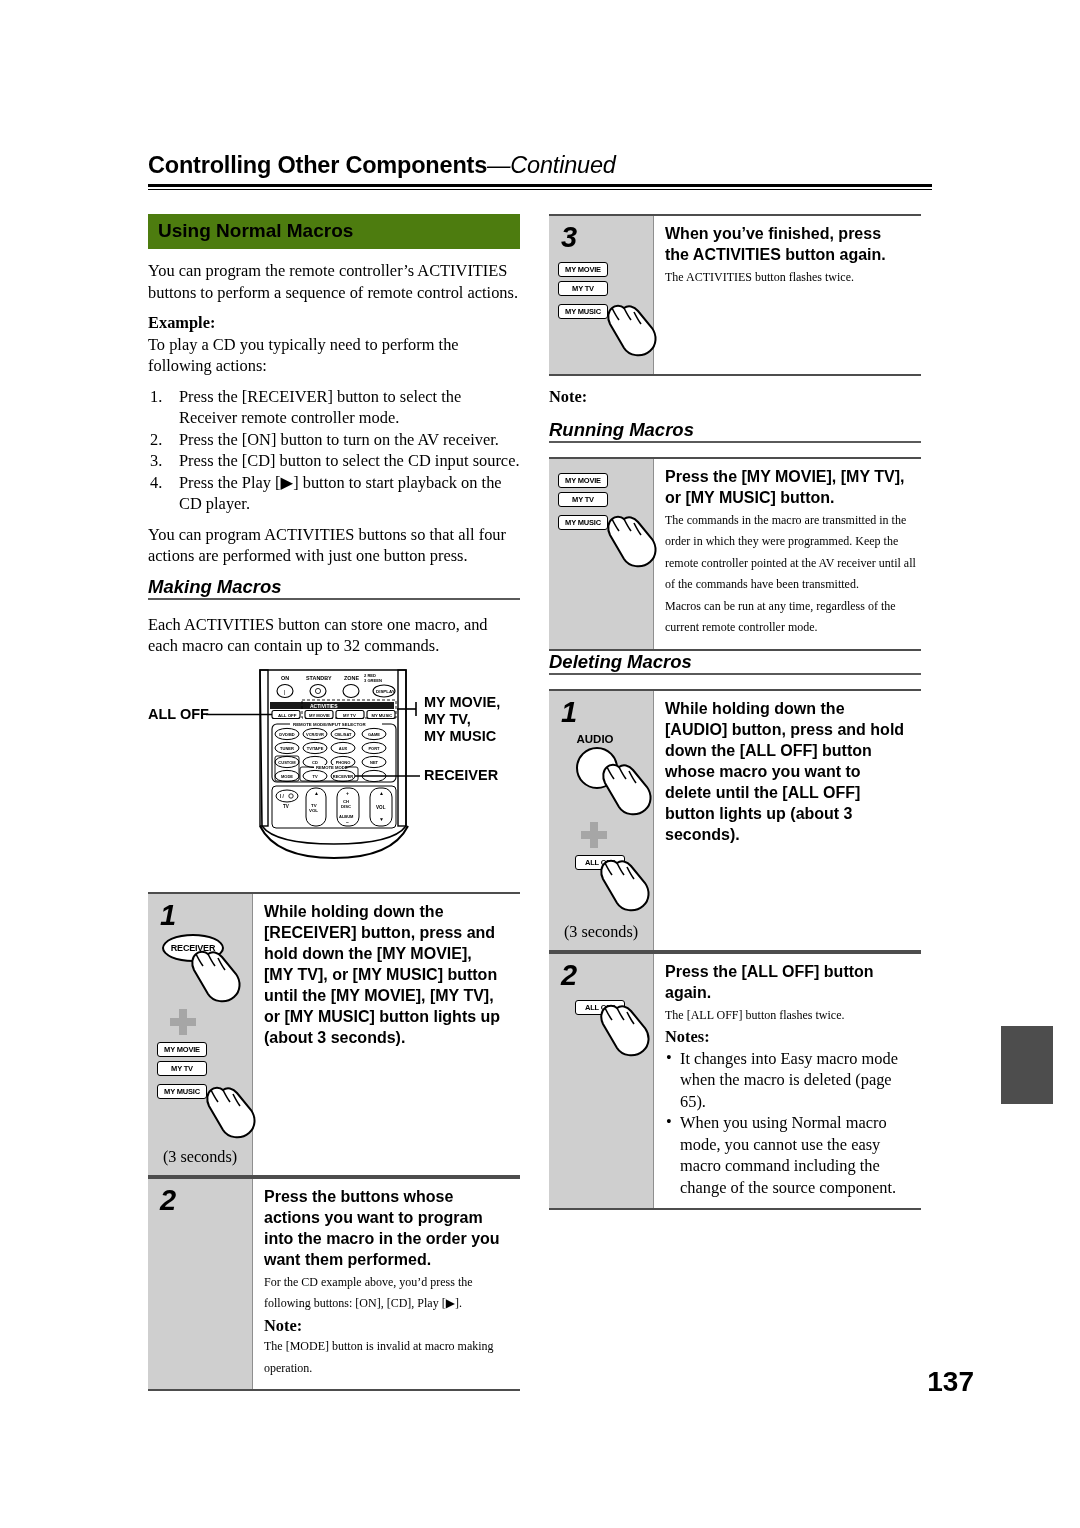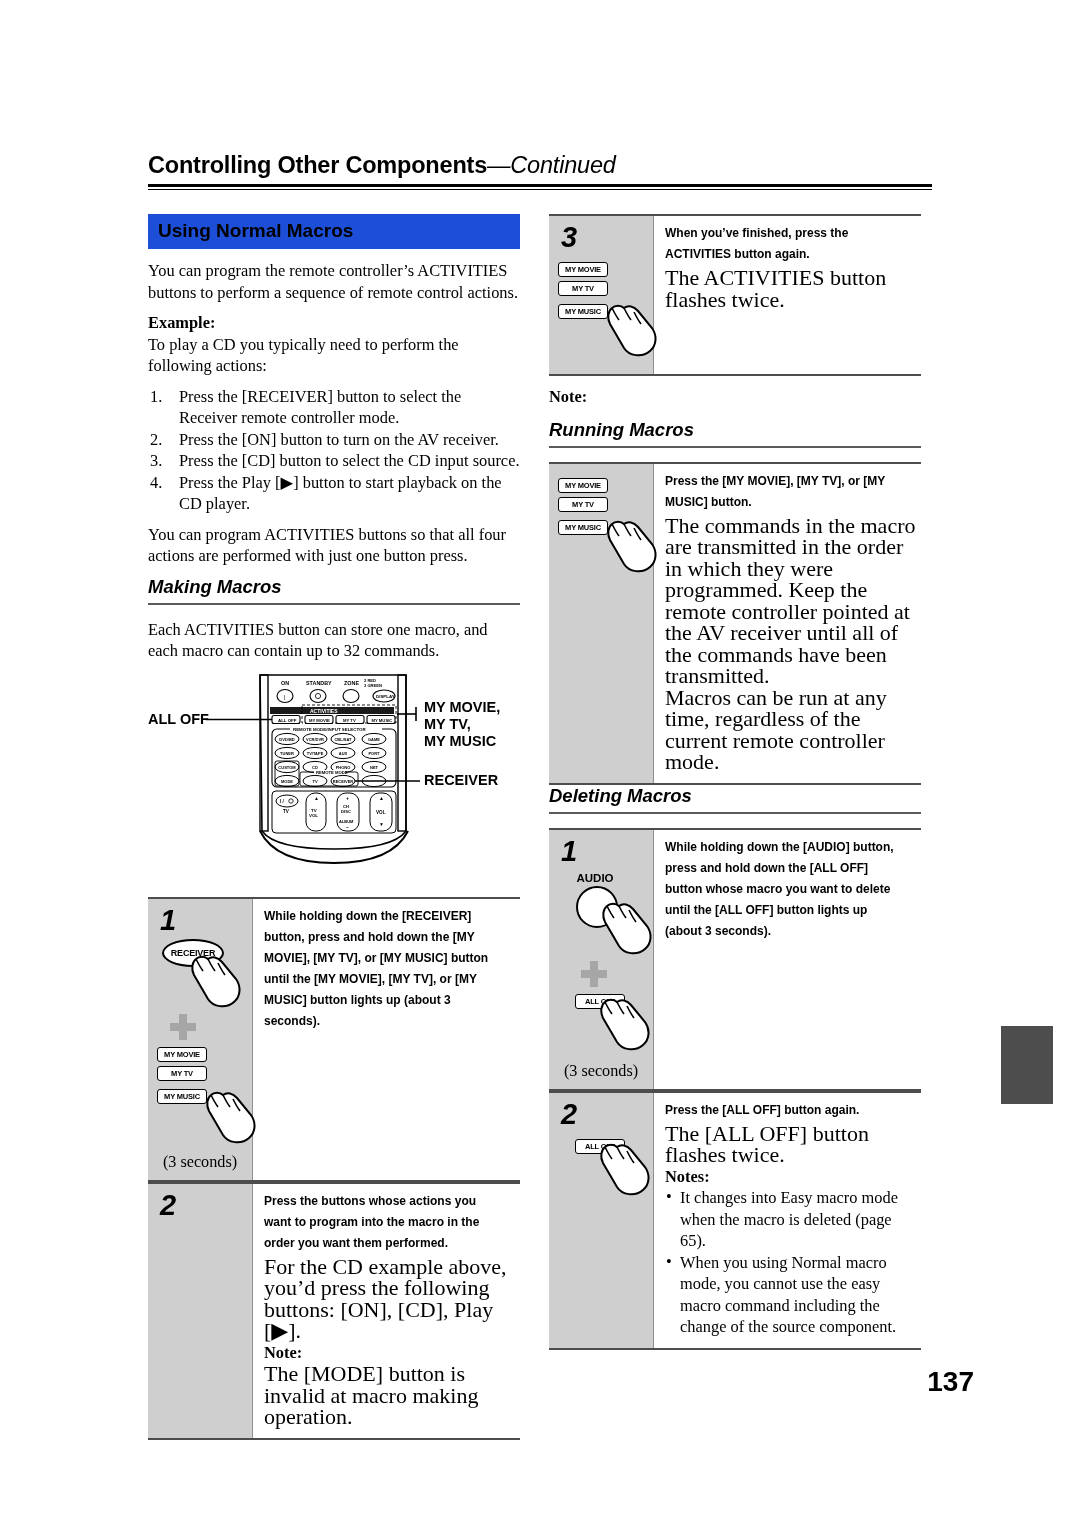--- a/index.html
+++ b/index.html
@@ -51,35 +51,34 @@
   
   .col {
     position: absolute;
     width: 372px;
   }
   .col-left  { left: 148px; top: 214px; }
   .col-right { left: 549px; top: 214px; }
 
   
   .band-title {
-    background: #1d4ed8;
+    background: #4d7c0f;
     font-family: "Liberation Sans", sans-serif;
     font-weight: bold;
     font-size: 19px;
     padding: 6px 0 7px 10px;
     margin-bottom: 11px;
   }
 
   
   .sub-title {
     font-family: "Liberation Sans", sans-serif;
     font-style: italic;
     font-weight: bold;
     font-size: 18.5px;
-    padding-bottom: 5px;
   }
   .sub-rule {
     border-top: 2.5px solid #5a5a5a;
     margin-bottom: 14px;
   }
 
   p.body {
     font-size: 16.4px;
     line-height: 21.5px;
     margin: 0 0 9px 0;
@@ -134,26 +133,26 @@
     font-family: "Liberation Sans", sans-serif;
     font-style: italic;
     font-weight: bold;
     font-size: 29px;
     margin-left: 12px;
     line-height: 30px;
   }
   .step-head {
     font-family: "Liberation Sans", sans-serif;
     font-weight: bold;
-    font-size: 12px;
+    font-size: 16px;
     line-height: 21px;
     margin: 0 16px 2px 0;
   }
   .step-body {
-    font-size: 22px;
+    font-size: 12px;
     line-height: 21.5px;
     margin: 0;
   }
   .step-body + .step-body { margin-top: 0; }
   .secs {
     font-size: 16.2px;
     text-align: center;
     margin-top: 6px;
   }
 

